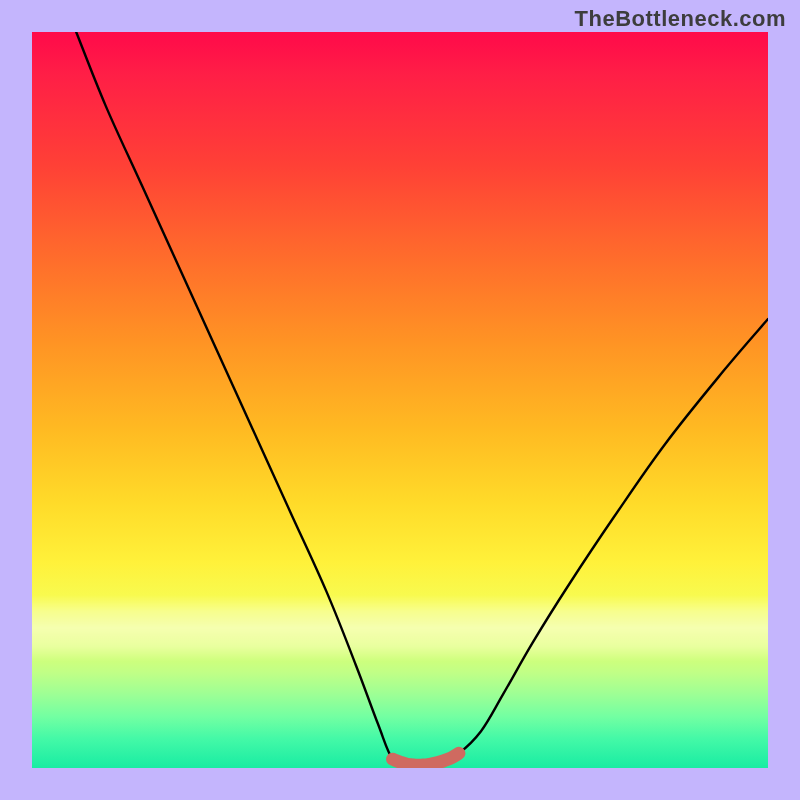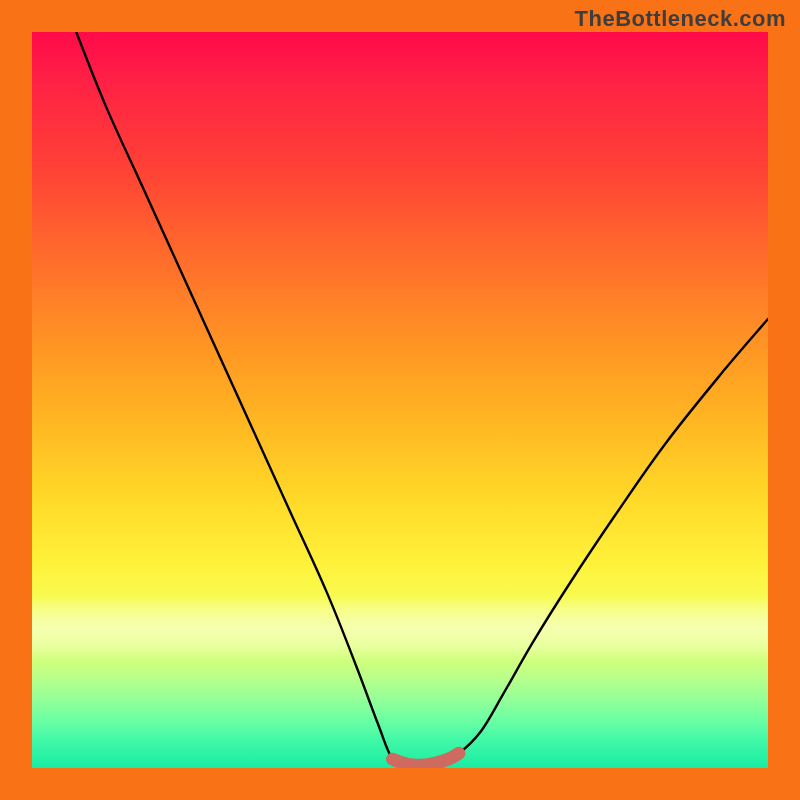--- a/index.html
+++ b/index.html
@@ -8,21 +8,21 @@
     width: 800px;
     height: 800px;
     background: #000;
     overflow: hidden;
     font-family: Arial, Helvetica, sans-serif;
   }
   .frame {
     position: relative;
     width: 800px;
     height: 800px;
-    background: #f97316;
+    background: #c4b5fd;
   }
   .watermark {
     position: absolute;
     top: 6px;
     right: 14px;
     color: #3d3d3d;
     font-size: 22px;
     font-weight: 600;
     letter-spacing: 0.5px;
     z-index: 30;

